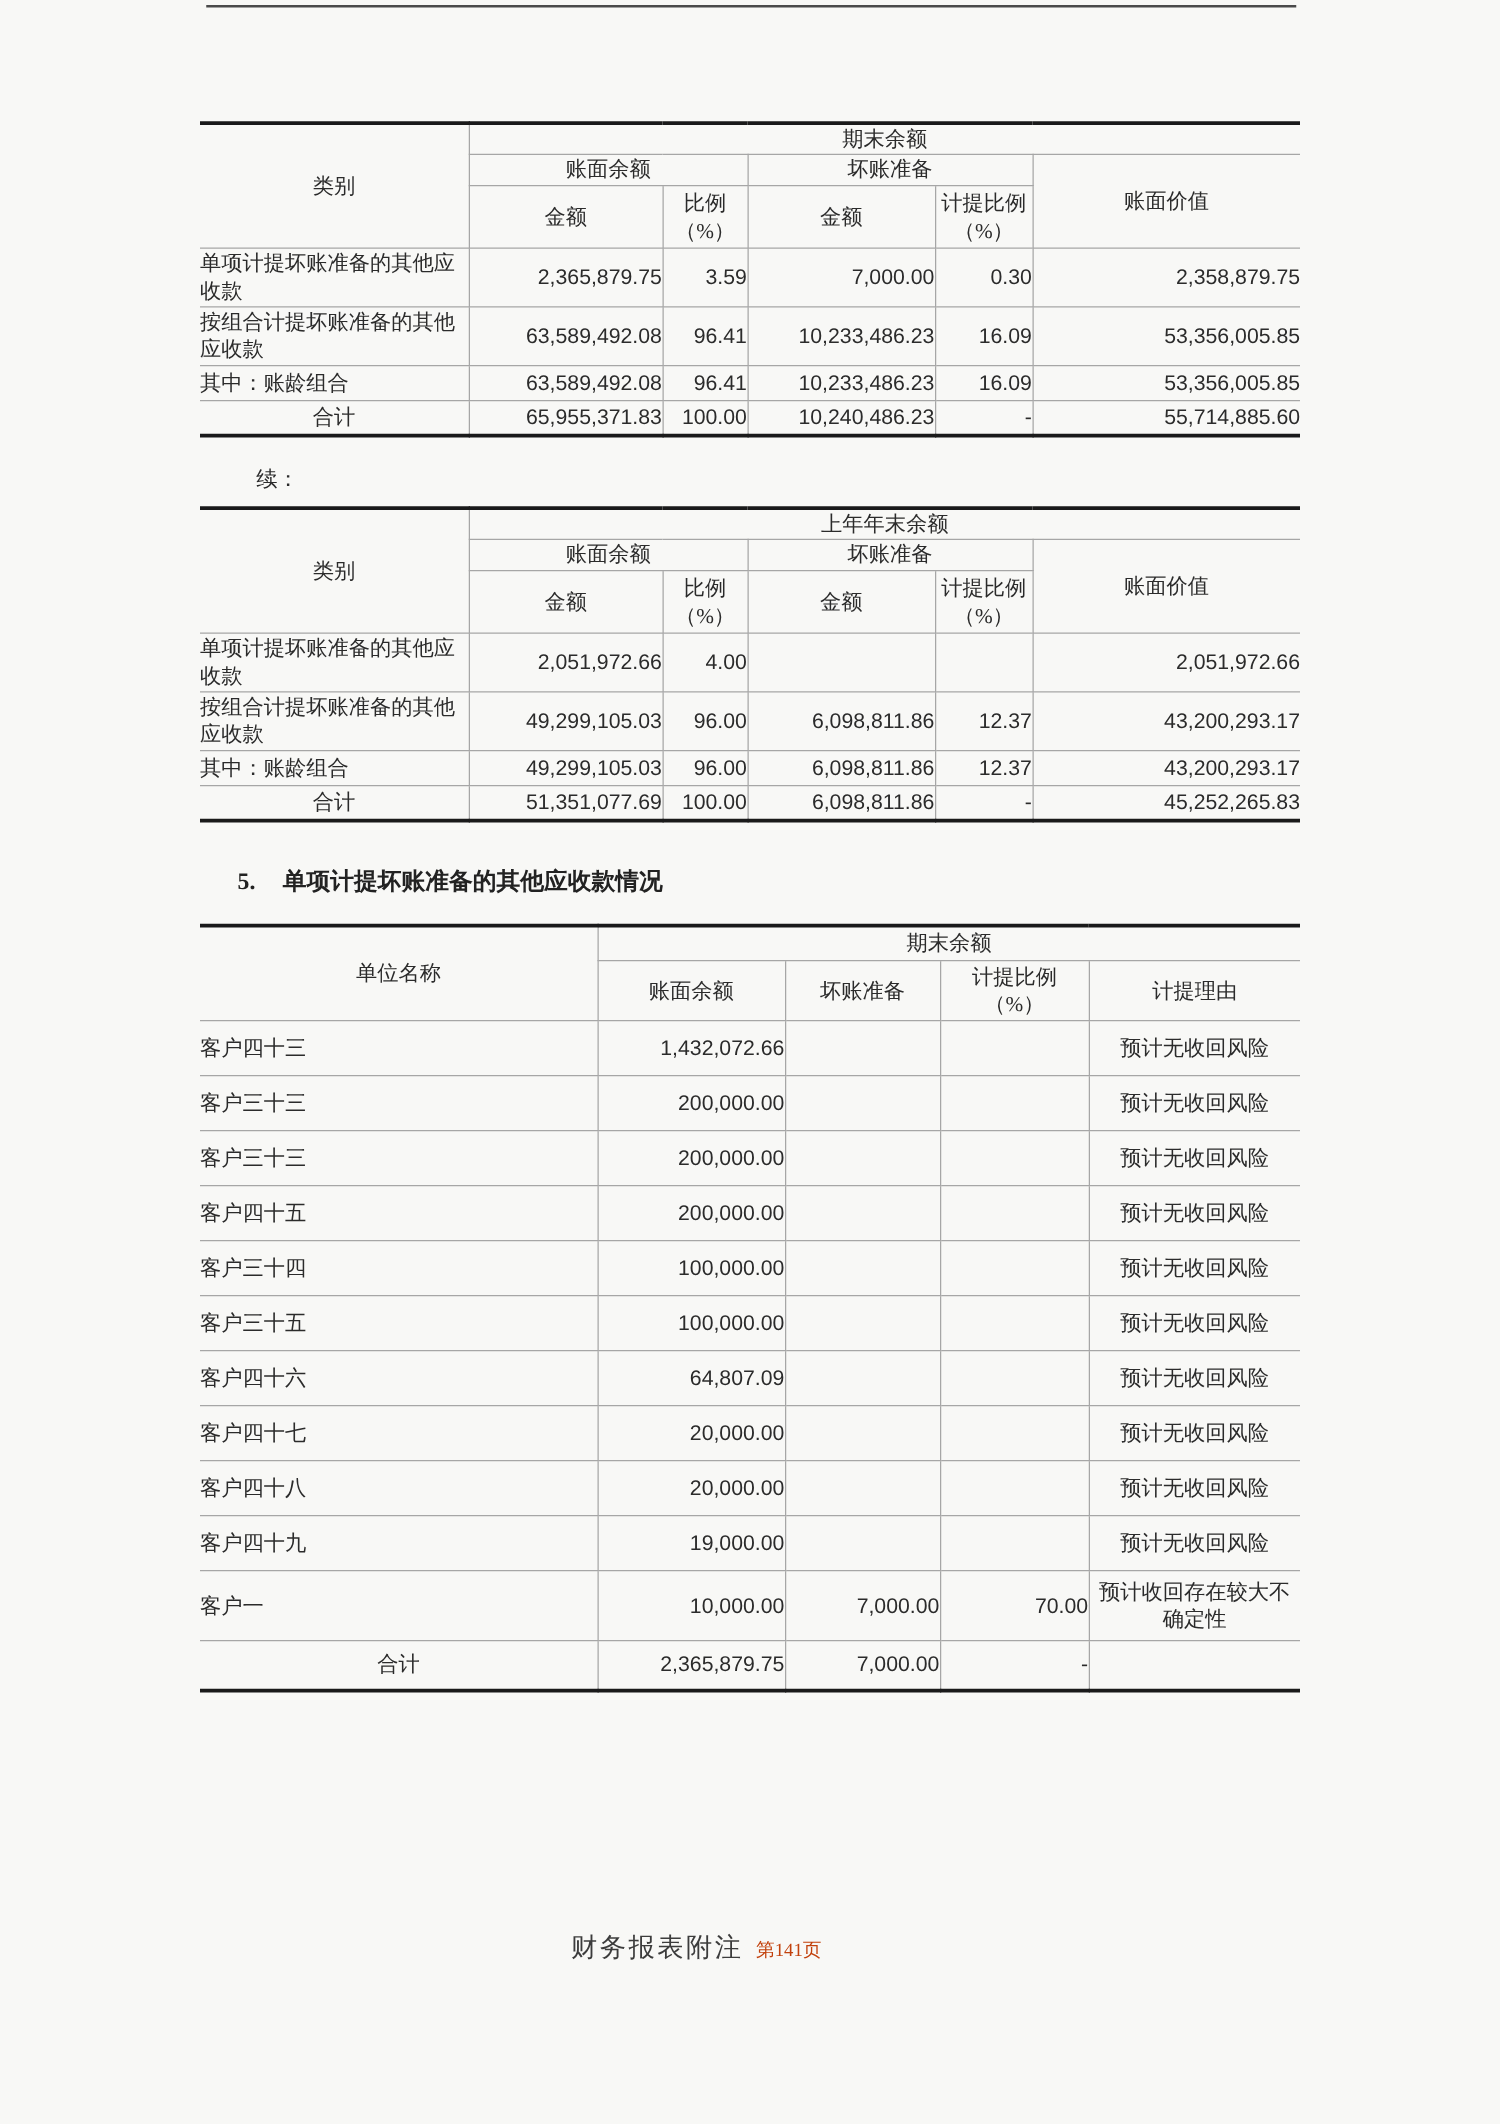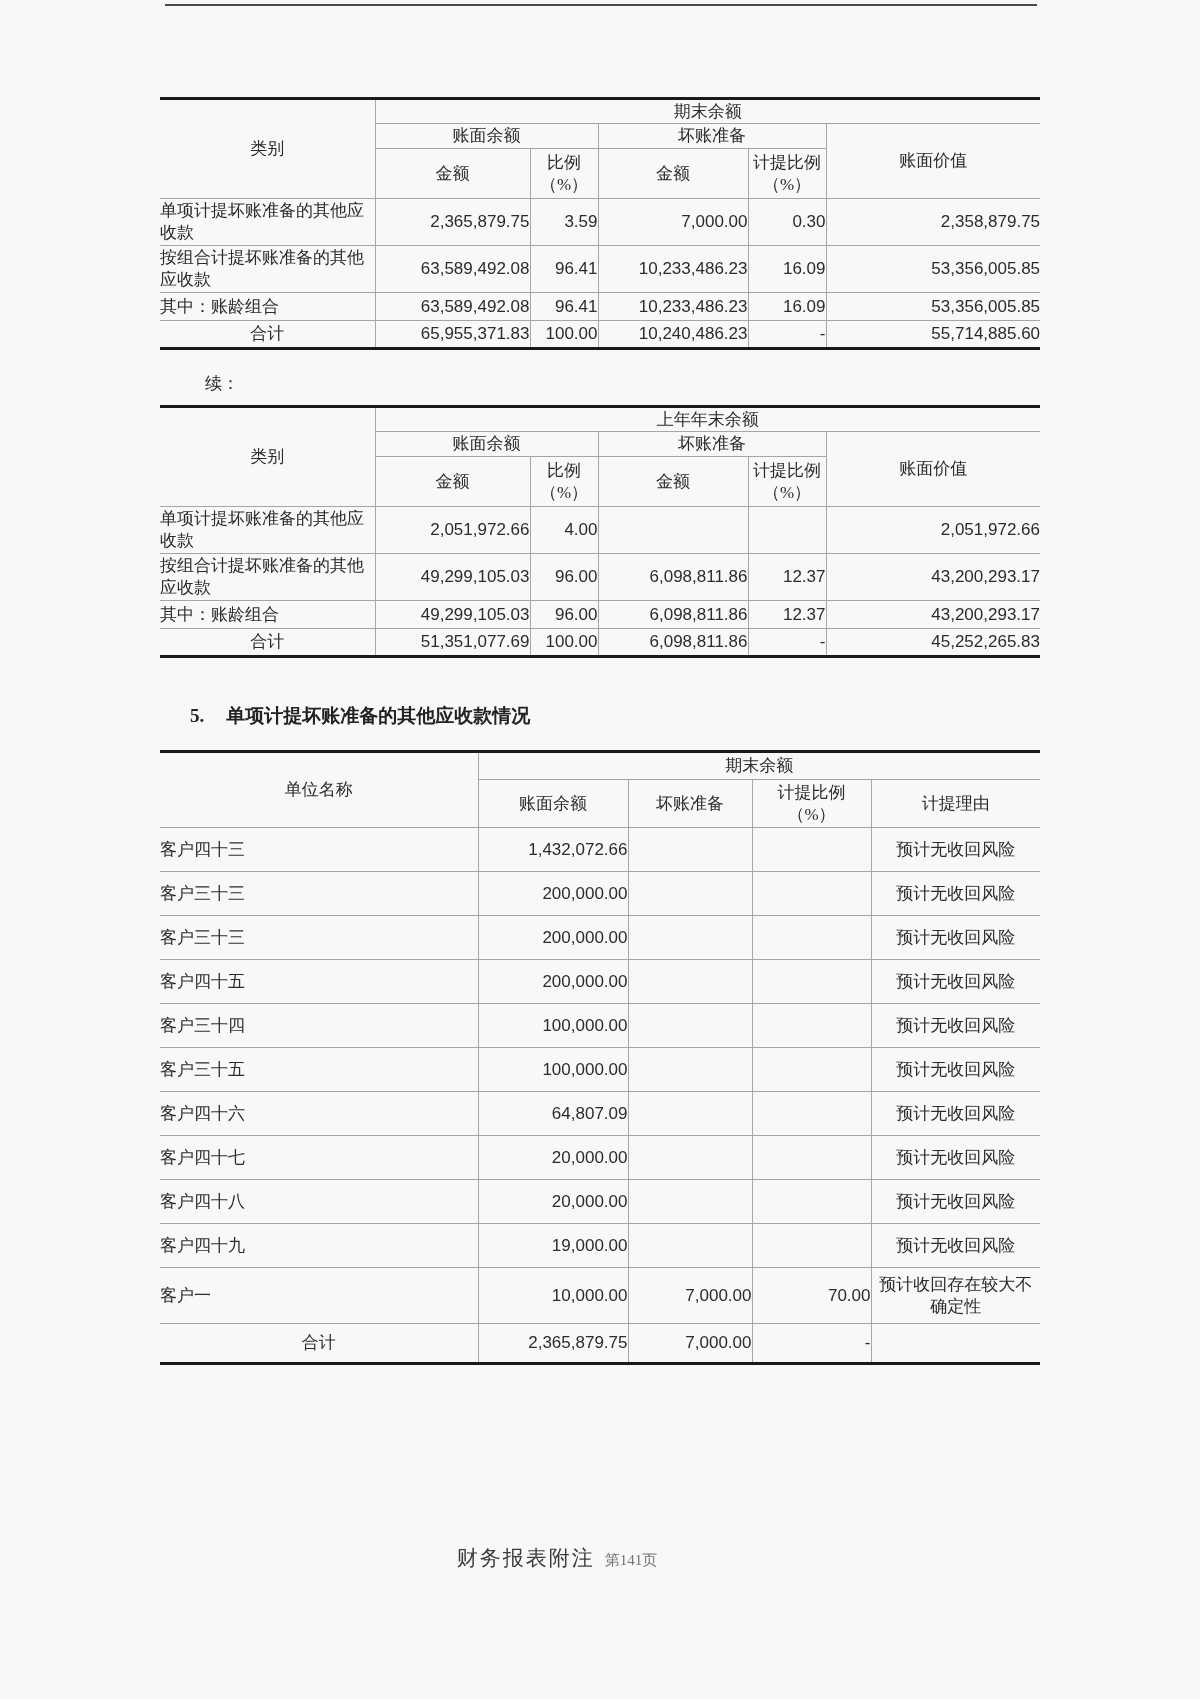--- a/index.html
+++ b/index.html
@@ -40,34 +40,34 @@
   tr.hA { height:25px; }
   tr.hB { height:25px; }
   tr.hC { height:50px; }
   tr.r2 { height:47px; }
   tr.r1 { height:28px; }
   tr.rt { height:28px; }
 
   .cont-label { margin-top:22px; margin-left:45px; font-size:17px; height:24px; }
   .t2 { margin-top:9px; }
 
-  .sec { margin-top:45px; margin-left:30px; font-size:19px; font-weight:bold; color:#222; }
+  .sec { margin-top:34px; margin-left:30px; font-size:19px; font-weight:bold; color:#222; }
   .sec .sec-num { margin-right:22px; }
 
   .t3 { margin-top:21px; }
   tr.h3A { height:28px; }
   tr.h3B { height:48px; }
   tr.d3  { height:44px;margin-left:24px; }
   tr.d3x { height:56px; }
   tr.t3t { height:40px; }
 
   .footer { position:absolute; top:1544px; left:0; width:1200px; text-align:center; }
   .footer-inner { position:relative; left:-43px; white-space:nowrap; }
   .footer-title { font-size:21px; letter-spacing:2px; color:#3c3c3c; }
-  .footer-page { font-size:15px; margin-left:10px; color:#737373; }
+  .footer-page { font-size:15px; margin-left:10px; color:#c2410c; }
 </style>
 </head>
 <body>
 
 <div class="content">
 
   <div class="hdr-rule"></div>
 
   <table class="fin t1">
     <colgroup>

